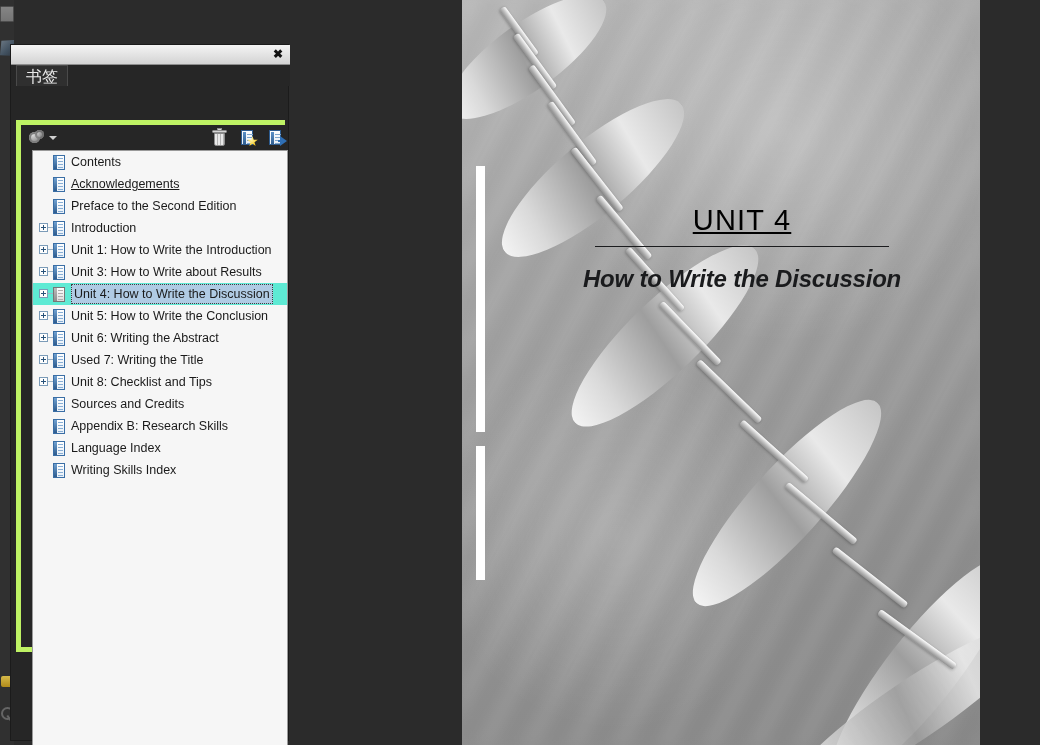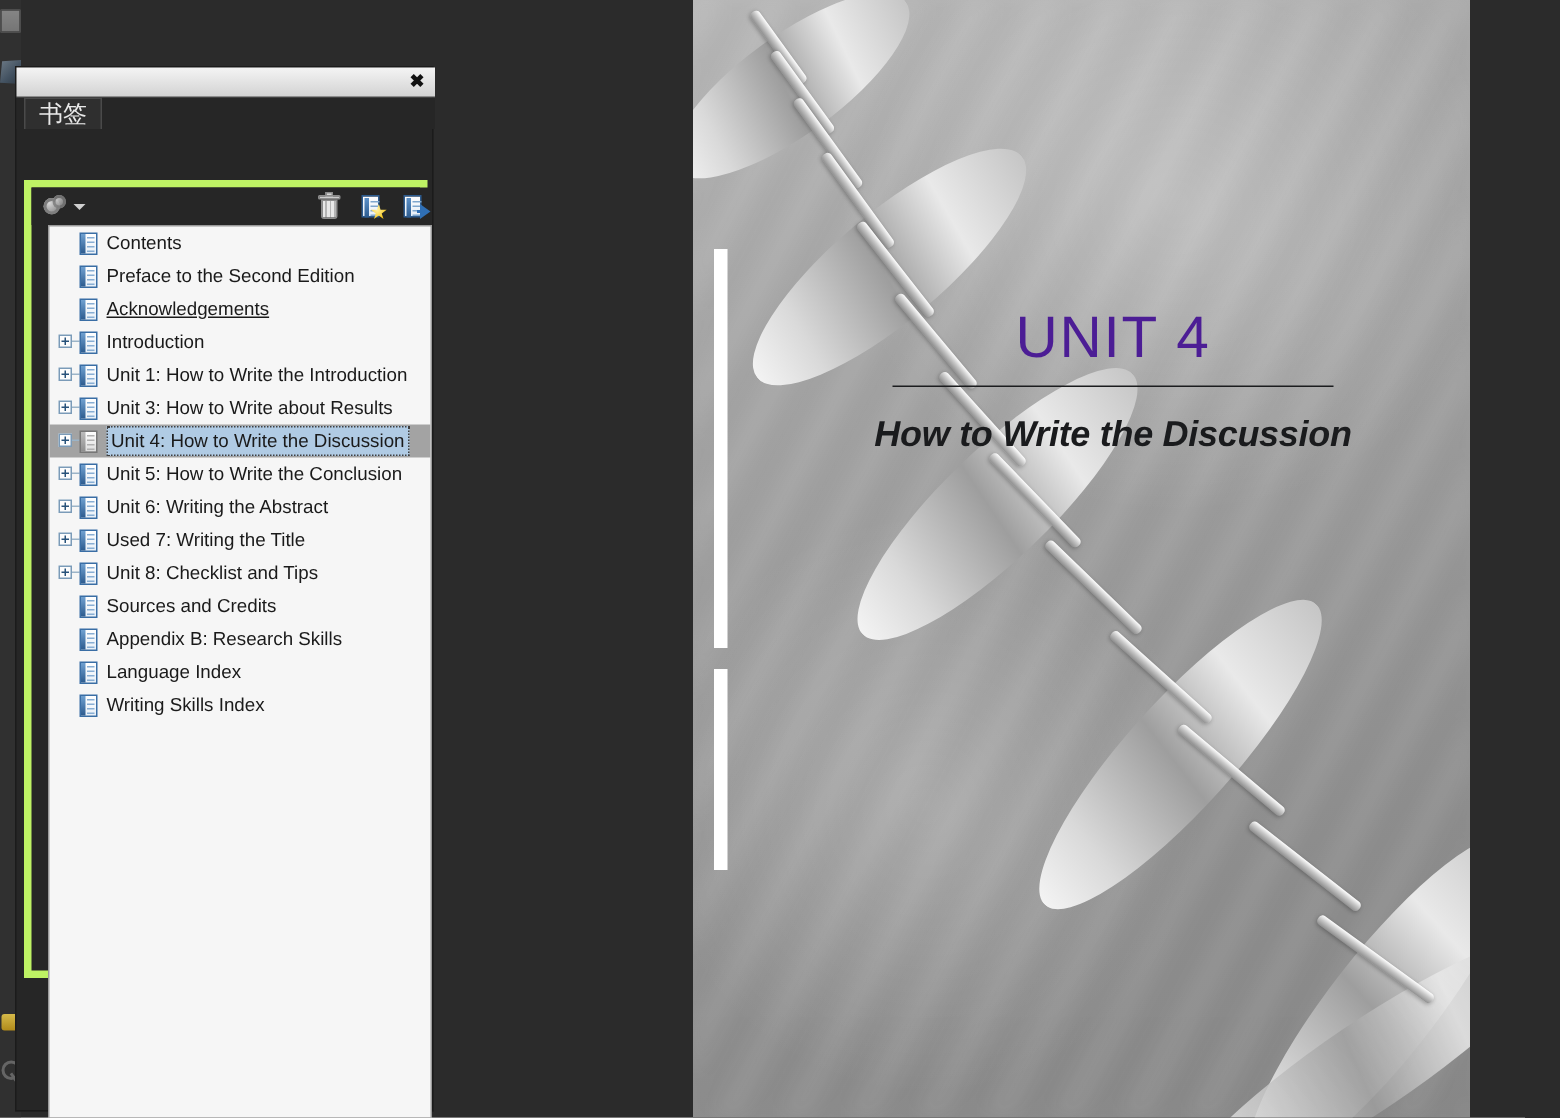--- a/index.html
+++ b/index.html
@@ -222,21 +222,21 @@
     background:#b0b0b0; box-shadow: 0 3px 0 #b0b0b0, 0 6px 0 #b0b0b0, 0 9px 0 #b0b0b0;
   }
   .bm-row .label {
     position: absolute; left: 38px; top: 0; right: -60px;
     display: block;
   }
   .bm-row.tall .label { top: 1px; right: 4px; white-space: normal; }
   .bm-row .label.link { text-decoration: underline; }
 
   .bm-row.selected {
-    background: #a3a3a3;
+    background: #5eead4;
   }
   .bm-row.selected .label {
     right: auto;
     background: #b0cbe4;
     border: 1px dotted #3f3f3f;
     padding: 0 2px;
     height: 20px;
     line-height: 19px;
     top: 1px;
   }
@@ -297,24 +297,25 @@
 
   .title-block {
     position: absolute;
     left: 70px; top: 204px;
     width: 420px;
     text-align: center;
     color: #17181a;
   }
   .unit-title {
     font-family: "Liberation Sans", sans-serif;
-    font-size: 39px;
+    font-size: 29px;
     letter-spacing: 1.2px;
     font-weight: 400;
-    color: #4c1d95;
+    color: #000000;
+    text-decoration: underline;
   }
   .title-rule {
     margin: 9px auto 0 auto;
     width: 294px;
     height: 1px;
     background: #1b1c1e;
   }
   .unit-subtitle {
     margin-top: 18px;
     font-size: 24px;
@@ -429,25 +430,25 @@
       </div>
 
       <div class="bm-list">
         <div class="bm-scroll" id="bm-scroll">
             <div class="bm-row">
               <span class="bicon"></span>
               <span class="label">Contents</span>
             </div>
             <div class="bm-row">
               <span class="bicon"></span>
+              <span class="label link">Acknowledgements</span>
+            </div>
+            <div class="bm-row">
+              <span class="bicon"></span>
               <span class="label">Preface to the Second Edition</span>
-            </div>
-            <div class="bm-row">
-              <span class="bicon"></span>
-              <span class="label link">Acknowledgements</span>
             </div>
             <div class="bm-row">
               <span class="expander"></span>
               <span class="connector"></span>
               <span class="bicon"></span>
               <span class="label">Introduction</span>
             </div>
             <div class="bm-row">
               <span class="expander"></span>
               <span class="connector"></span>

